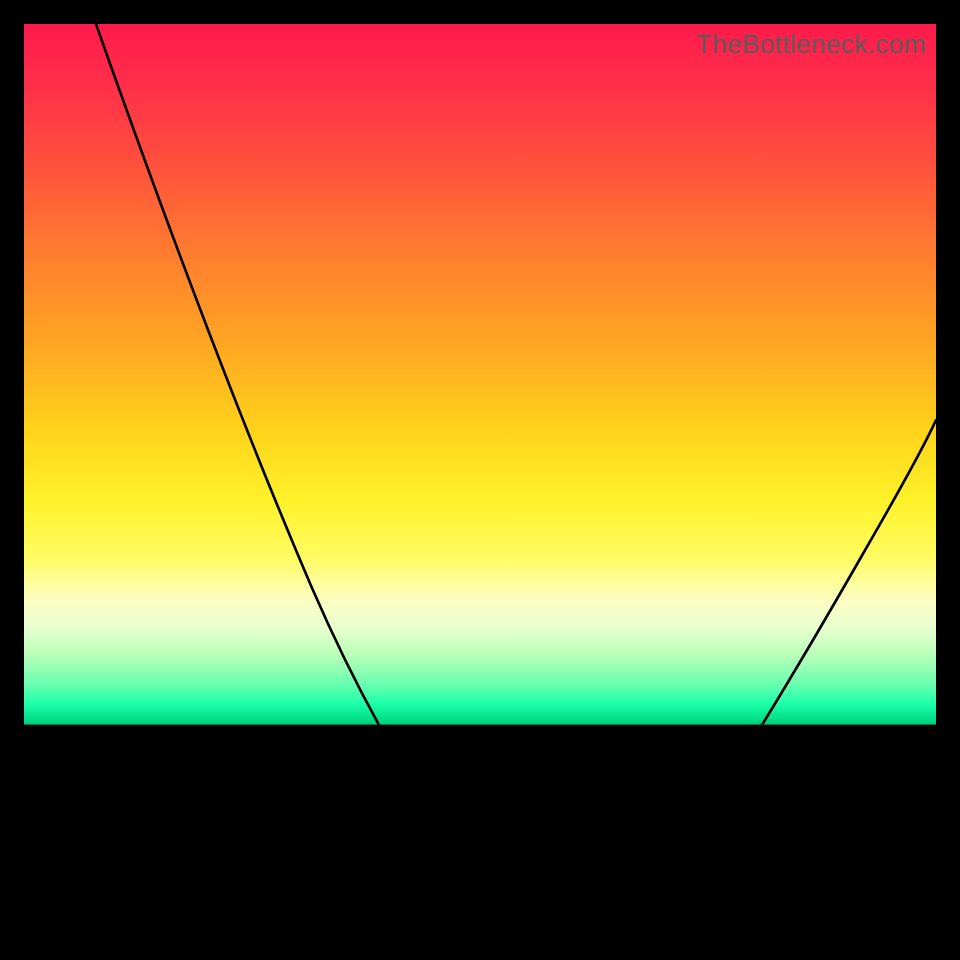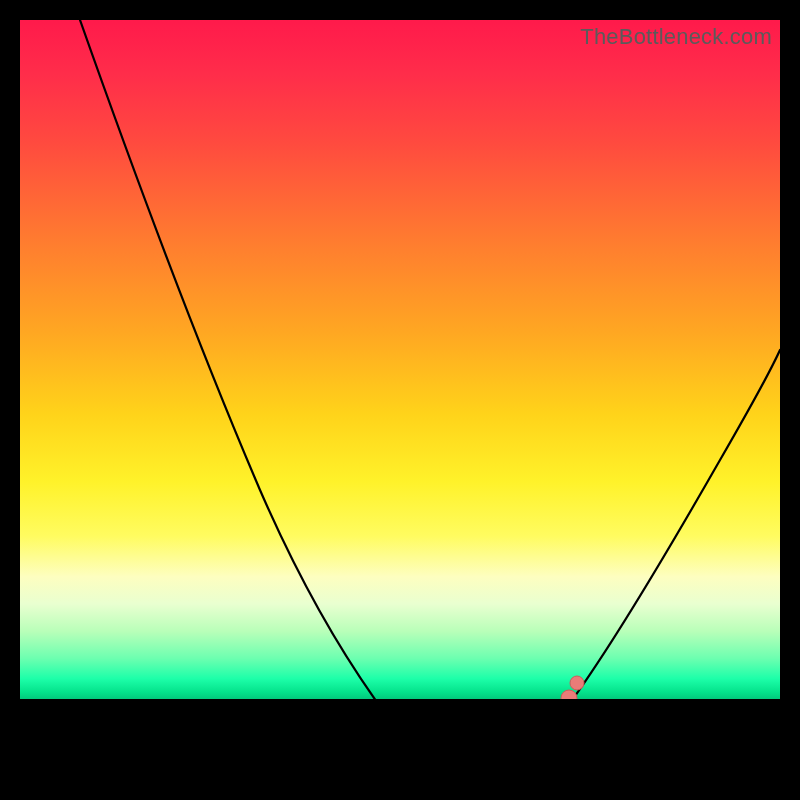--- a/index.html
+++ b/index.html
@@ -9,21 +9,21 @@
     height: 800px;
     background: #000;
     overflow: hidden;
     font-family: Arial, Helvetica, sans-serif;
   }
   .frame {
     position: absolute;
     left: 20px;
     top: 20px;
     width: 760px;
-    height: 679px;
+    height: 584px;
     overflow: hidden;
   }
   .gradient {
     position: absolute;
     inset: 0;
     background: linear-gradient(
       to bottom,
       #ff1a4b 0%,
       #ff2d4a 8%,
       #ff4a3f 18%,

